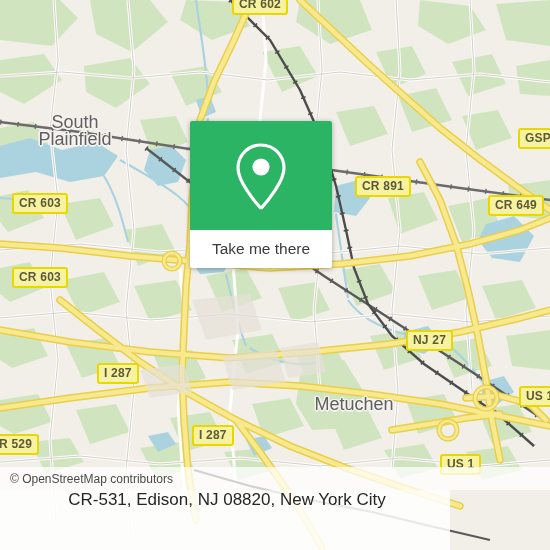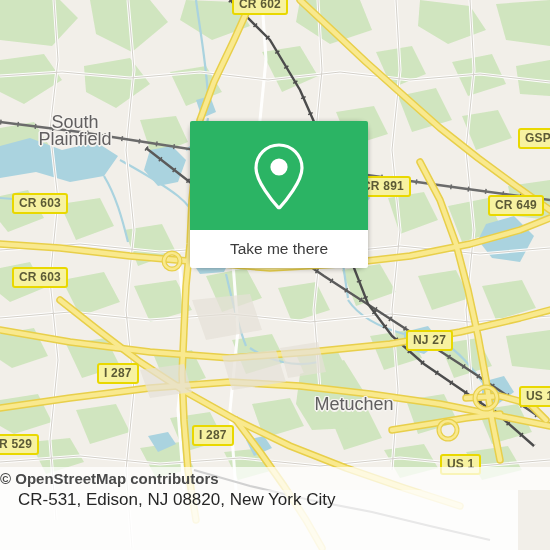--- a/index.html
+++ b/index.html
@@ -64,23 +64,23 @@
       -1px -1px #f5f3ef, 1px -1px #f5f3ef,
       -1px 1px #f5f3ef, 1px 1px #f5f3ef;
   }
   .place.two-line { line-height: 17px; }
 
   
   .card {
     position: absolute;
     left: 190px;
     top: 121px;
-    width: 178px;
+    width: 142px;
     box-shadow: 0 1px 5px rgba(0,0,0,0.30);
-    border-radius: 10px;
+    border-radius: 0;
     z-index: 40;
   }
   .card-top {
     height: 109px;
     border-radius: 2px 2px 0 0;
     display: flex;
     align-items: center;
     justify-content: center;
   }
   .pin-glyph { display: block; }
@@ -119,40 +119,41 @@
     top: 467px;
     width: 550px;
     height: 23px;
     background: rgba(255,255,255,0.72);
     display: flex;
     align-items: center;
     z-index: 30;
   }
   .attribution-text {
     font-family: "Liberation Sans", sans-serif;
-    font-size: 15px;
+    font-size: 12px;
     color: #4a4a4a;
+    padding-left: 10px;
     line-height: 14px;
-    font-weight: bold;
   }
 
   
   .bottombar {
     position: absolute;
     left: 0;
     top: 490px;
-    width: 518px;
+    width: 450px;
     height: 60px;
     background: rgba(255,255,255,0.86);
     display: flex;
-    align-items: flex-start;
+    align-items: center;
     justify-content: space-between;
     z-index: 35;
     box-sizing: border-box;
     padding: 0 14px 0 18px;
+    flex-direction: column;
   }
   .address {
     font-family: "Liberation Sans", sans-serif;
     font-size: 17px;
     color: #262626;
     line-height: 20px;
     white-space: nowrap;
   }
   .brand {
     display: flex;

